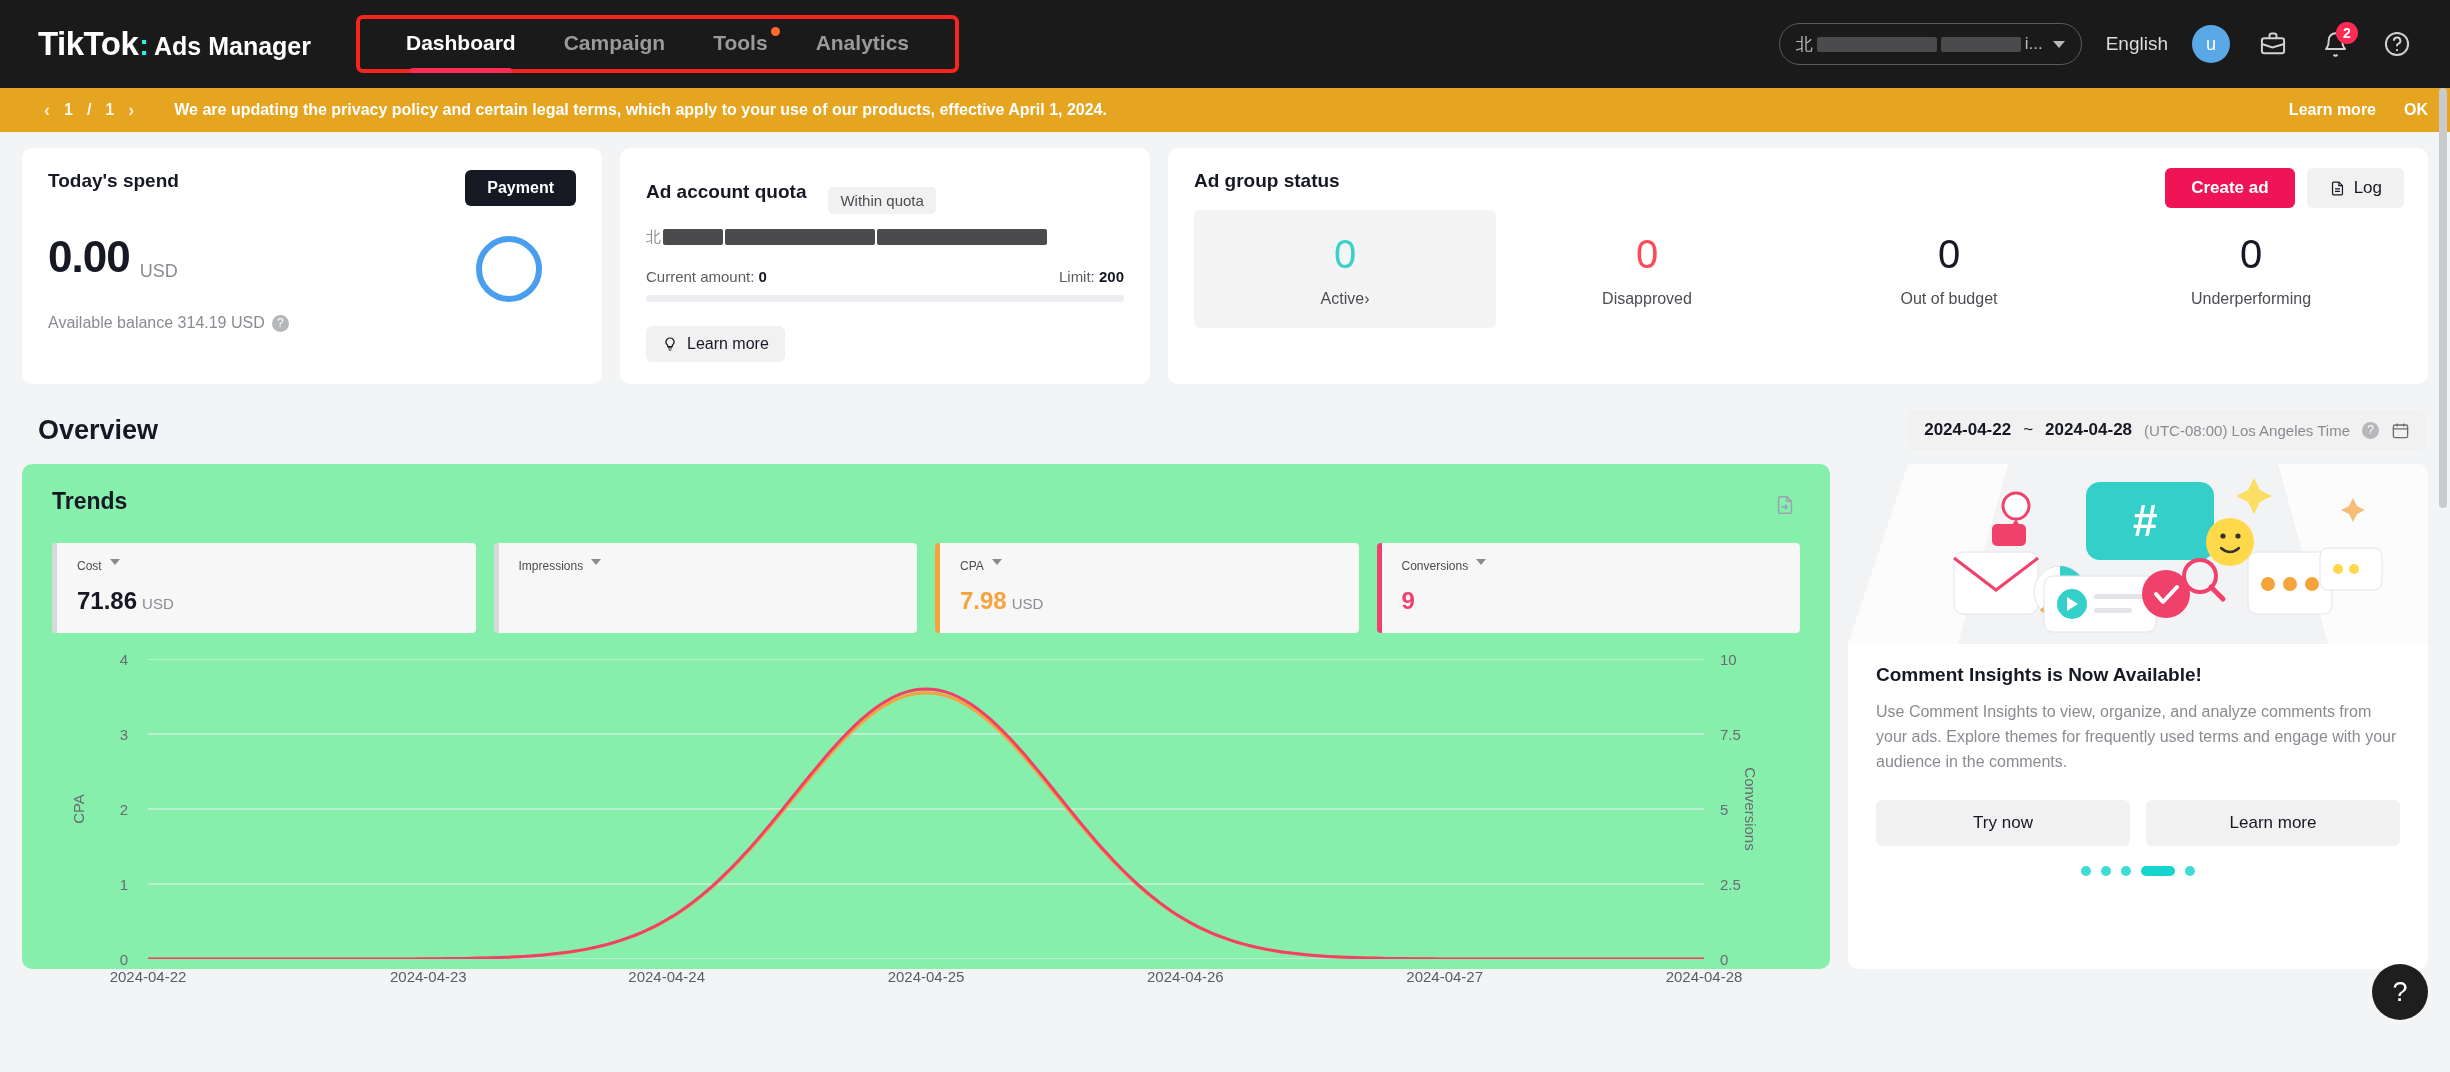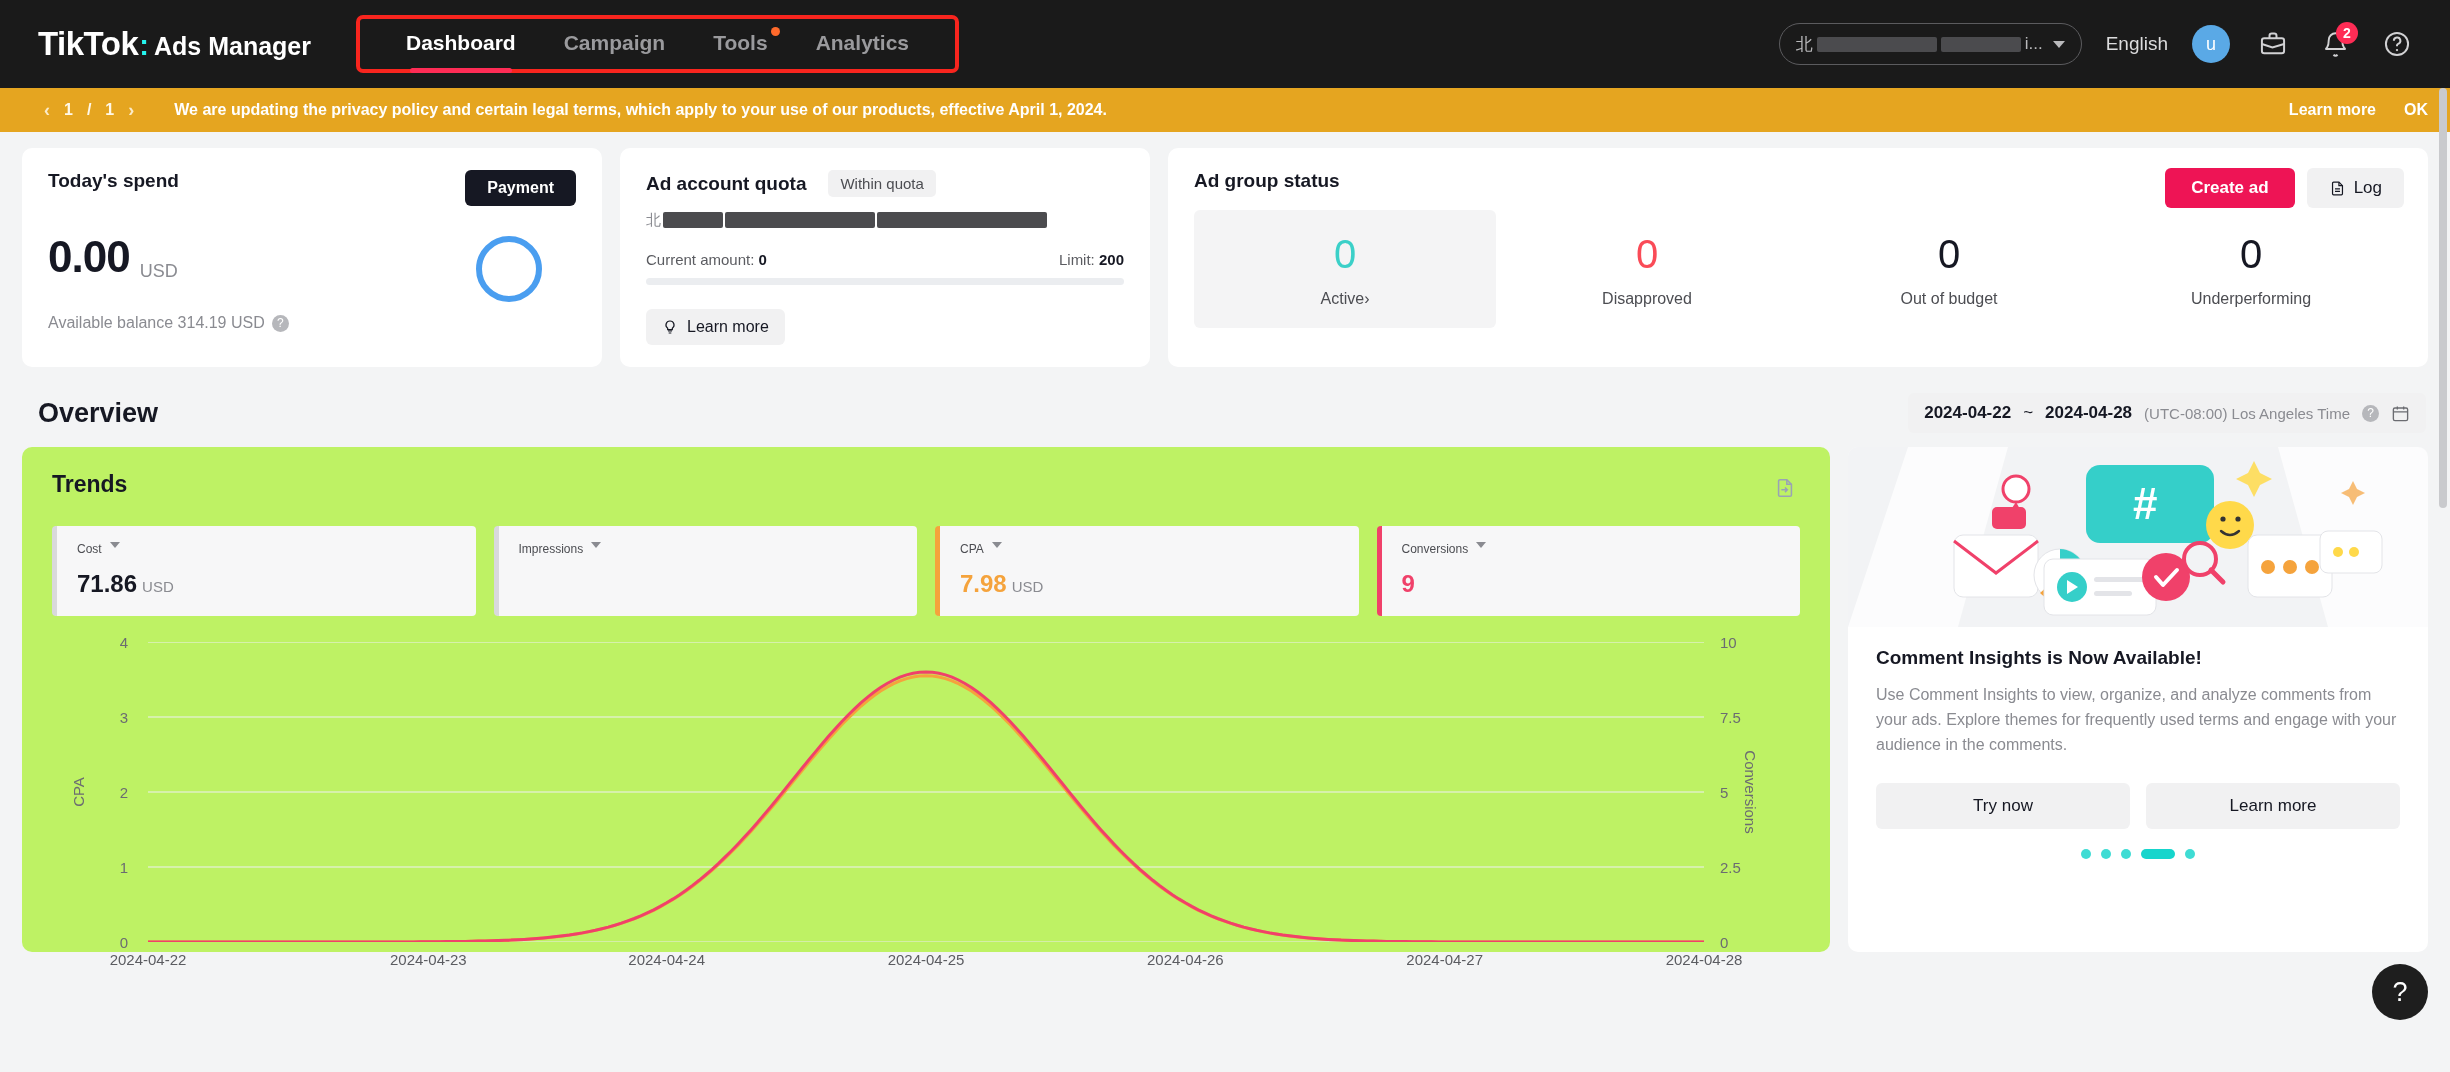--- a/index.html
+++ b/index.html
@@ -95,21 +95,21 @@
     position: absolute; right: 60px; top: 88px;
     width: 66px; height: 66px; border-radius: 50%; border: 6px solid #4a9ef0;
   }
   .qmark {
     width: 17px; height: 17px; border-radius: 50%; background: #b6b7bb; color: #fff;
     font-size: 12px; display: inline-flex; align-items: center; justify-content: center;
   }
 
   .card-quota { width: 530px; }
   .quota-head { display: flex; align-items: center; gap: 22px; }
-  .quota-badge { background: #f1f1f2; border-radius: 5px; padding: 5px 12px; font-size: 15px; color: #4c4d52; }
+  .quota-badge { background: #f1f1f2; border-radius: 5px; padding: 5px 12px; font-size: 15px; color: #4c4d52; margin-top: 17px; }
   .quota-acct { margin-top: 14px; height: 18px; display: flex; align-items: center; gap: 2px; color: #8a8b91; font-size: 15px; }
   .quota-nums { margin-top: 22px; display: flex; justify-content: space-between; font-size: 15px; color: #5b5c61; }
   .quota-nums b { color: #161823; }
   .qbar { margin-top: 10px; height: 7px; border-radius: 4px; background: #ebedf0; width: 100%; }
   .btn-learn {
     margin-top: 24px; background: #f1f1f2; border: none; border-radius: 6px;
     padding: 9px 16px; font-size: 16px; color: #161823; cursor: pointer;
     display: inline-flex; align-items: center; gap: 9px; font-family: inherit;
   }
 
@@ -137,21 +137,21 @@
   .ov-title { font-size: 27px; font-weight: bold; color: #161823; }
   .daterange {
     margin-left: auto; background: #f1f1f2; border-radius: 6px; height: 40px;
     display: flex; align-items: center; gap: 12px; padding: 0 16px; font-size: 17px;
     color: #161823; cursor: pointer;
   }
   .dr-tz { color: #8a8b91; font-size: 15px; }
 
   
   .mainrow { display: flex; gap: 18px; padding: 0 22px; }
-  .trends { background: #bef264; border-radius: 10px; flex: 1; padding: 24px 30px 10px 30px; position: relative; }
+  .trends { background: #86efac; border-radius: 10px; flex: 1; padding: 24px 30px 10px 30px; position: relative; }
   .trends-title { font-size: 23px; font-weight: bold; color: #161823; }
   .export-ic { position: absolute; top: 30px; right: 34px; cursor: pointer; }
 
   .tiles { display: flex; gap: 18px; margin-top: 28px; }
   .tile {
     flex: 1; background: #f7f7f8; border-radius: 4px; padding: 16px 20px 18px 20px;
     border-left: 5px solid transparent; cursor: pointer;
   }
   .tile-head { display: flex; align-items: flex-start; gap: 8px; font-size: 12px; color: #4c4d52; }
   .tile-val { margin-top: 14px; font-size: 24px; font-weight: bold; color: #161823; }

